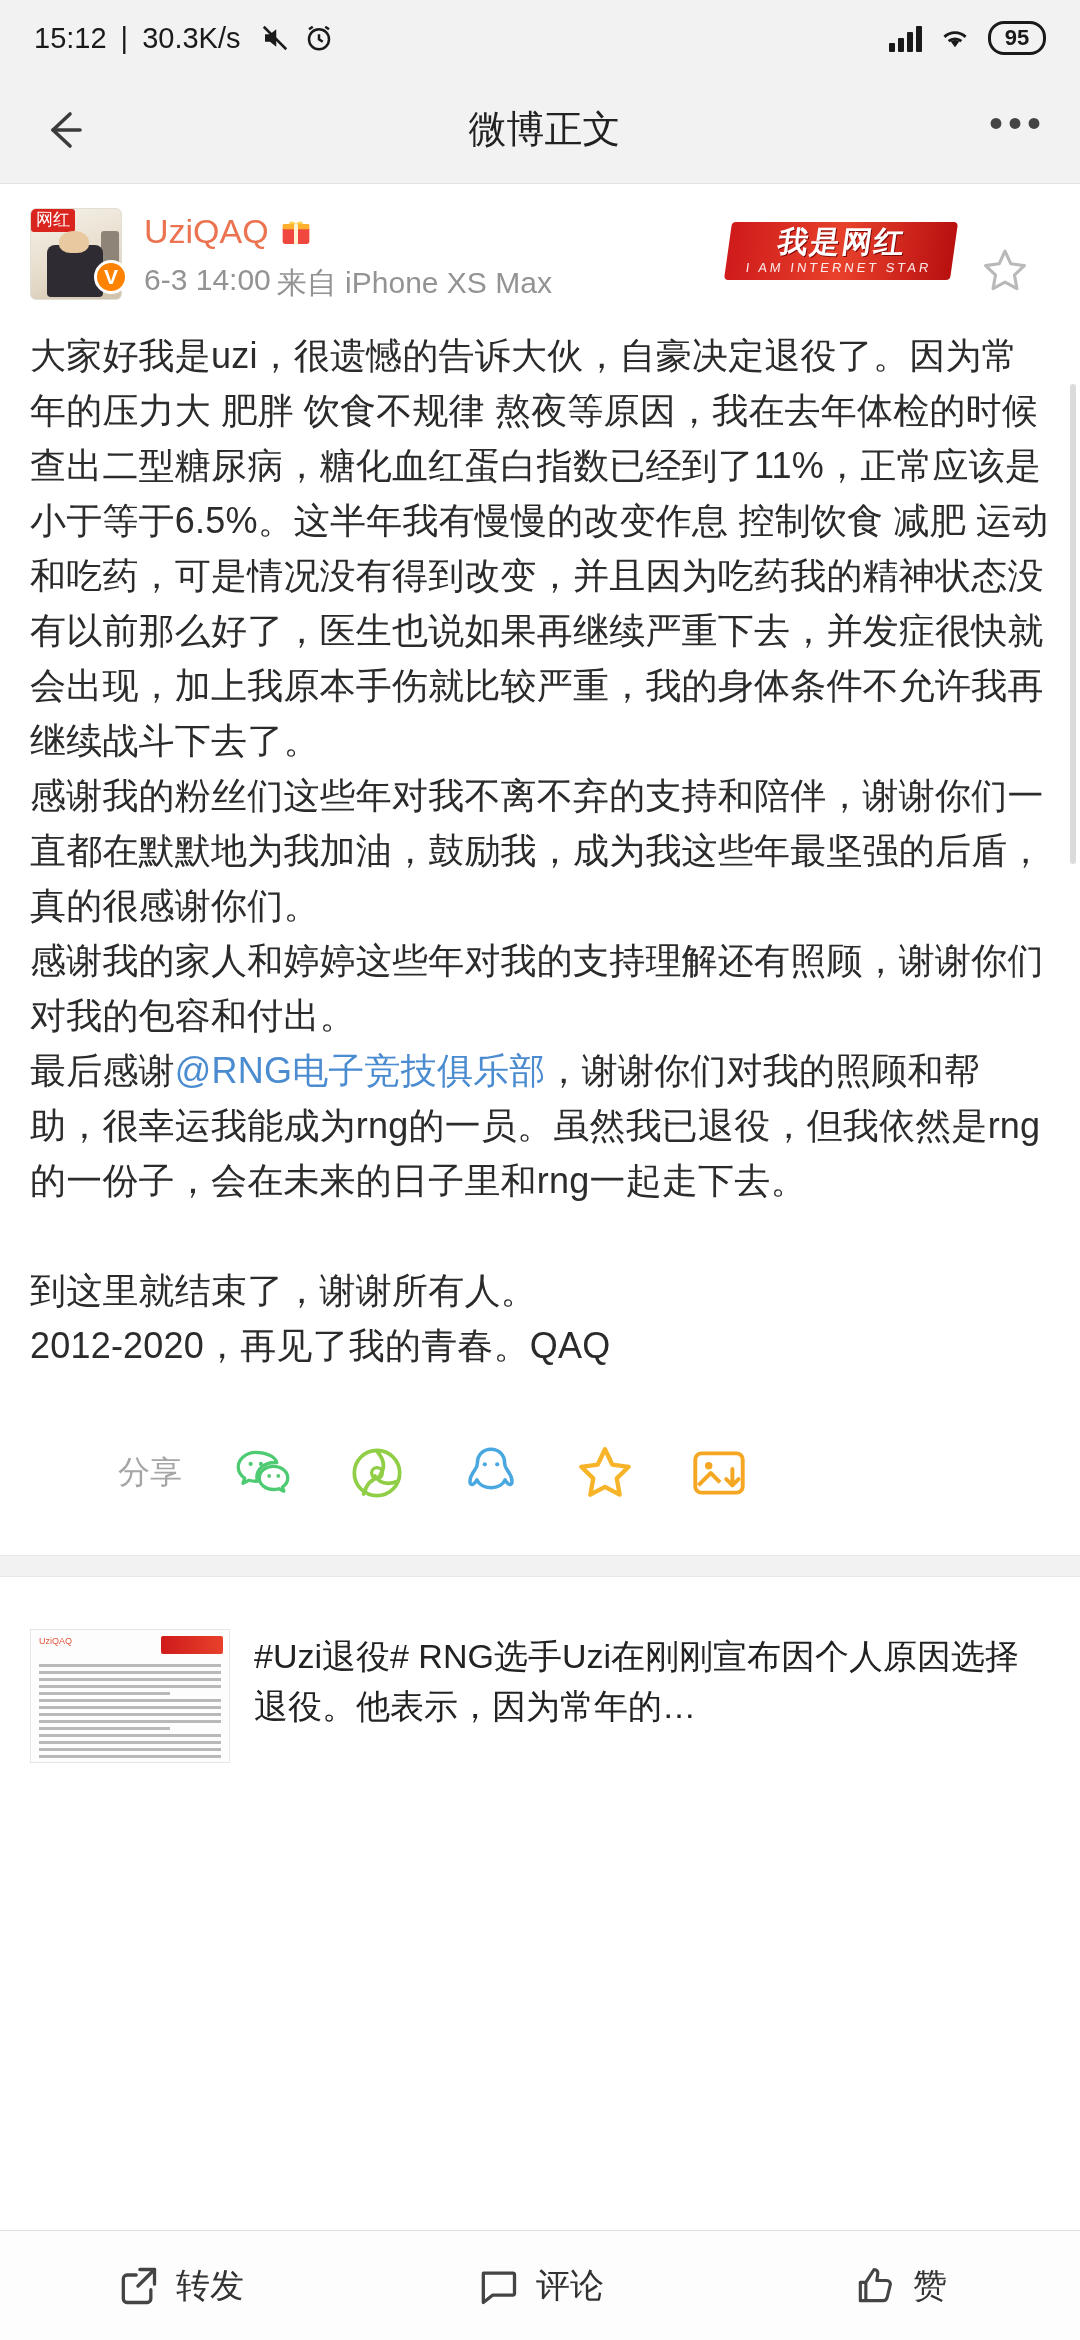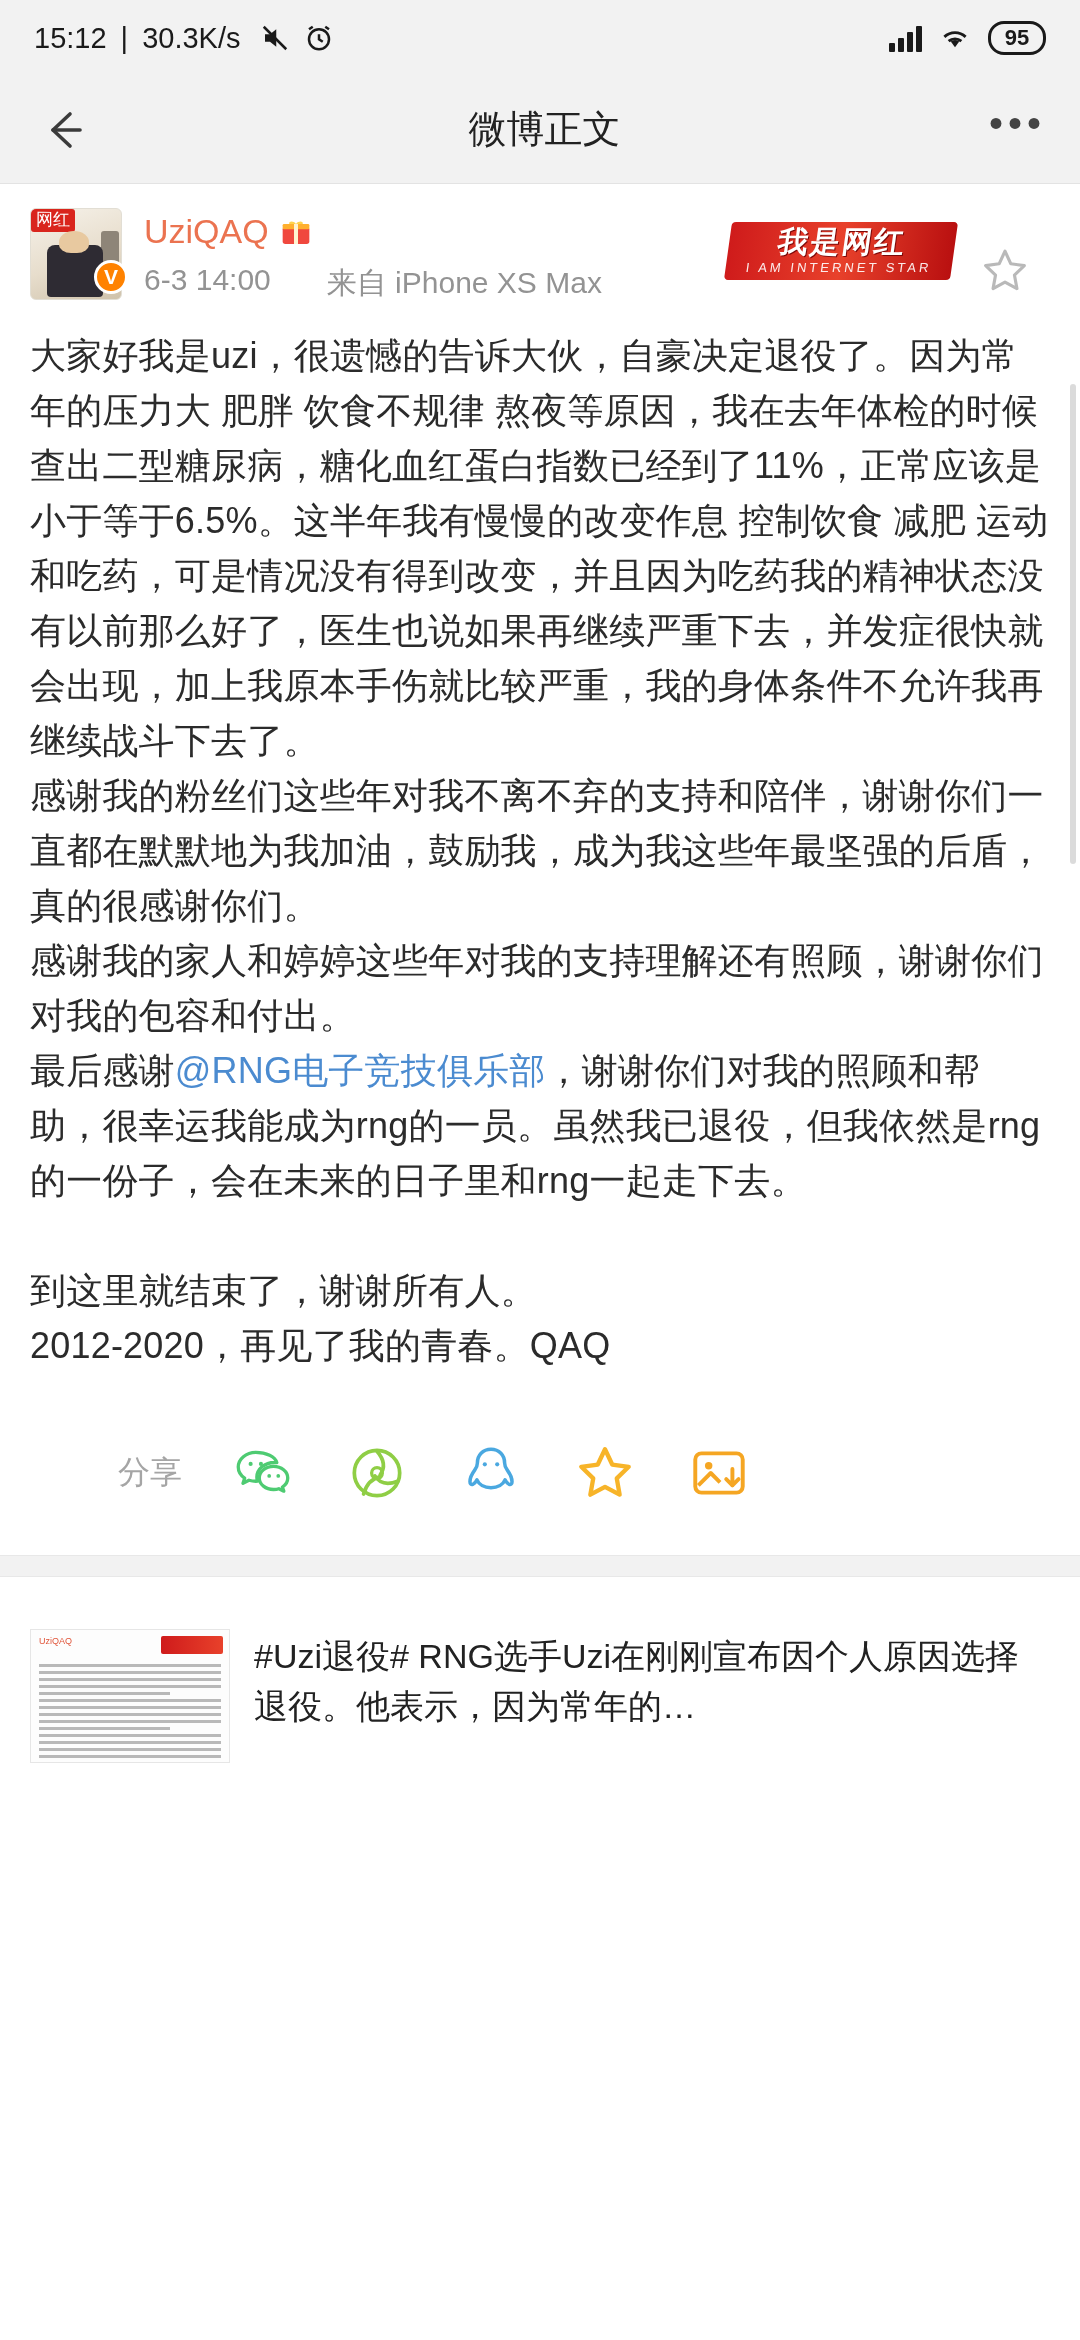--- a/index.html
+++ b/index.html
@@ -194,23 +194,23 @@
   }
   .badge-gift {
     width: 34px; height: 32px;
     display: inline-block;
   }
   .meta-row {
     margin-top: 12px;
     font-size: 30px;
     color: #939393;
     display: flex;
-    gap: 16px;
-  }
-  .meta-src { color: #939393; margin-left: 40px; }
+    gap: 6px;
+  }
+  .meta-src { color: #939393; }
 
   .wanghong-banner {
     position: absolute;
     right: 96px;
     top: 14px;
     width: 226px;
     height: 58px;
     background: linear-gradient(90deg,#cf1b1b 0%,#e8412b 50%,#b91010 100%);
     border-radius: 4px;
     transform: skewX(-8deg);
@@ -525,14 +525,36 @@
               <span></span>
               <span></span>
               <span></span>
           </span>
         </div>
         <div class="rel-text">#Uzi退役# RNG选手Uzi在刚刚宣布因个人原因选择退役。他表示，因为常年的…</div>
       </div>
     </div>
   </div>
 
+  <div class="bottombar">
+    <div class="bb-item">
+      <svg class="bb-ico" viewBox="0 0 24 24">
+        <path d="M13 3h8v8" fill="none" stroke="#444" stroke-width="1.8" stroke-linecap="round" stroke-linejoin="round"></path>
+        <path d="M21 3l-9 9" fill="none" stroke="#444" stroke-width="1.8" stroke-linecap="round"></path>
+        <path d="M19 14v5a2 2 0 01-2 2H6a2 2 0 01-2-2V8a2 2 0 012-2h5" fill="none" stroke="#444" stroke-width="1.8" stroke-linecap="round" stroke-linejoin="round"></path>
+      </svg>
+      <span>转发</span>
+    </div>
+    <div class="bb-item">
+      <svg class="bb-ico" viewBox="0 0 24 24">
+        <path d="M4 5h16a1 1 0 011 1v10a1 1 0 01-1 1H9l-5 4V6a1 1 0 011-1z" fill="none" stroke="#444" stroke-width="1.8" stroke-linejoin="round"></path>
+      </svg>
+      <span>评论</span>
+    </div>
+    <div class="bb-item">
+      <svg class="bb-ico" viewBox="0 0 24 24">
+        <path d="M7 10v10H4V10h3zM7 10l4.5-7c1.4 0 2.2 1 2 2.4L13 9h5.4c1.3 0 2.2 1.2 1.9 2.4l-1.6 6.6c-.2 1.1-1.1 2-2.3 2H7" fill="none" stroke="#444" stroke-width="1.7" stroke-linejoin="round"></path>
+      </svg>
+      <span>赞</span>
+    </div>
+  </div>
 
 </div>
 
 </body></html>

